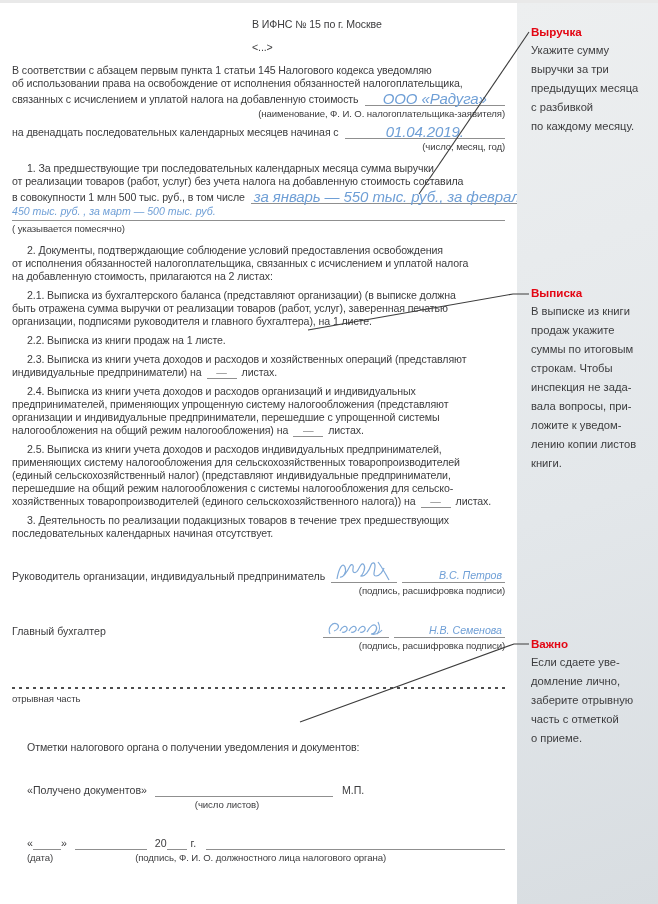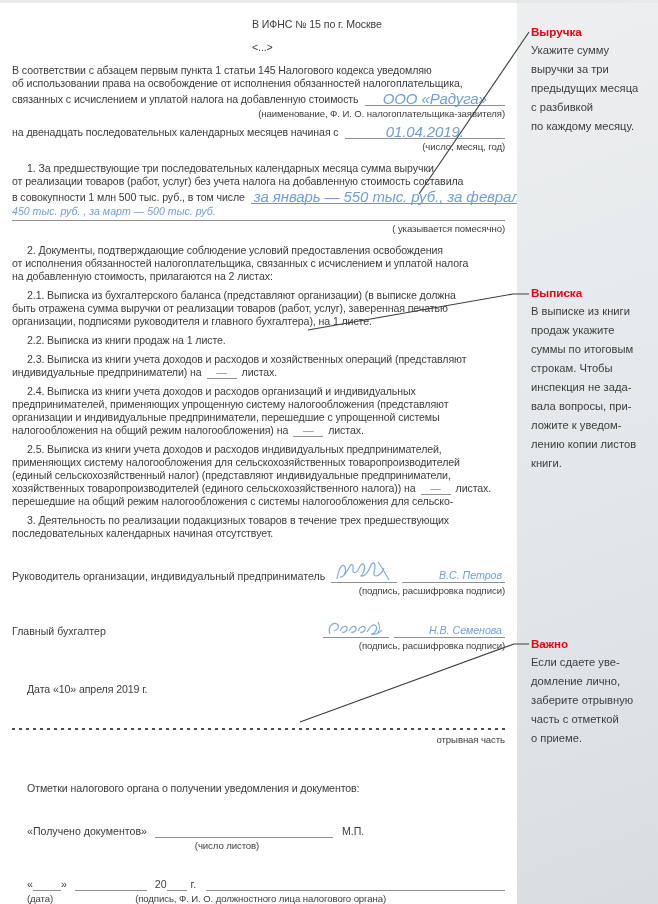--- a/index.html
+++ b/index.html
@@ -12,21 +12,21 @@
   
   .doc{position:absolute;left:0;top:0;width:517px;height:904px;box-sizing:border-box;
        padding:15px 12px 0 12px;background:#fff;overflow:hidden;}
   .line{height:13px;line-height:13px;font-size:10.6px;white-space:nowrap;letter-spacing:-0.1px;}
   .ind{padding-left:15px;}
   .hdr{margin:0 0 10px auto;width:253px;text-align:left;}
   .hdr .h2{margin-top:10px;}
   .para{margin-top:6px;}
   .cap{height:15px;padding-top:2px;font-size:9.6px;line-height:11px;letter-spacing:-0.1px;white-space:nowrap;}
   .r{text-align:right;}
-  .c{text-align:right;}
+  .c{text-align:left;}
   .blue{color:#6f9fd6;font-style:italic;}
   .fillrow{display:flex;align-items:flex-end;height:16px;font-size:10.6px;letter-spacing:-0.1px;}
   .fillrow .txt{white-space:nowrap;line-height:13px;}
   .fill{flex:1;border-bottom:1px solid #8f8f8f;text-align:center;line-height:13px;
         margin-left:6px;white-space:nowrap;font-size:15px;}
   .fill.left{text-align:left;padding-left:3px;}
   .fullfill{display:block;height:16px;line-height:15px;border-bottom:1px solid #8f8f8f;
             font-size:10.6px;white-space:nowrap;}
   .dashblank{display:inline-block;width:30px;border-bottom:1px solid #8f8f8f;text-align:center;
              color:#8a8a8a;margin:0 5px;line-height:11px;}
@@ -126,22 +126,22 @@
       <div class="line ind">2.4. Выписка из книги учета доходов и расходов организаций и индивидуальных</div>
       <div class="line">предпринимателей, применяющих упрощенную систему налогообложения (представляют</div>
       <div class="line">организации и индивидуальные предприниматели, перешедшие с упрощенной системы</div>
       <div class="line"><span>налогообложения на общий режим налогообложения) на</span><span class="dashblank">—</span><span>листах.</span></div>
     </div>
 
     <div class="para">
       <div class="line ind">2.5. Выписка из книги учета доходов и расходов индивидуальных предпринимателей,</div>
       <div class="line">применяющих систему налогообложения для сельскохозяйственных товаропроизводителей</div>
       <div class="line">(единый сельскохозяйственный налог) (представляют индивидуальные предприниматели,</div>
+      <div class="line">перешедшие на общий режим налогообложения с системы налогообложения для сельско-</div>
       <div class="line"><span>хозяйственных товаропроизводителей (единого сельскохозяйственного налога)) на</span><span class="dashblank">—</span><span>листах.</span></div>
-      <div class="line">перешедшие на общий режим налогообложения с системы налогообложения для сельско-</div>
     </div>
 
     <div class="para">
       <div class="line ind">3. Деятельность по реализации подакцизных товаров в течение трех предшествующих</div>
       <div class="line">последовательных календарных начиная отсутствует.</div>
     </div>
 
     <div class="sigrow">
       <span class="lbl">Руководитель организации, индивидуальный предприниматель</span>
       <span class="sigblank">
@@ -158,21 +158,20 @@
       <span class="spacer"></span>
       <span class="sigblank">
         <svg width="58" height="18" viewBox="0 0 58 18">
           <path class="sig-path" d="M5 13 C2 6 8 1 12 3 C15 5 13 9 9 10 M15 10 C17 5 21 4 22 7 C23 10 19 12 17 11 M24 10 C26 5 30 4 31 7 C32 10 28 12 26 11 M33 10 C35 5 39 4 40 7 C41 10 37 12 35 11 M42 11 C45 5 49 2 51 5 C53 8 50 13 46 13 C50 14 55 12 57 9 M53 1 C55 5 55 10 52 13"></path>
         </svg>
       </span>
       <span class="namefill fixed blue">Н.В. Семенова</span>
     </div>
     <div class="cap r">(подпись, расшифровка подписи)</div>
 
-    <div class="line ind" style="margin-top:28px;">Дата «10» апреля 2019 г.</div>
 
     <div class="dashline"></div>
     <div class="cap c tear" style="margin-top:2px;">отрывная часть</div>
 
     <div class="line ind" style="margin-top:33px;">Отметки налогового органа о получении уведомления и документов:</div>
 
     <div class="recrow">
       <span class="lbl">«Получено документов»</span>
       <span class="blank" style="width:178px;margin-left:8px;"></span>
       <span class="mp">М.П.</span>

